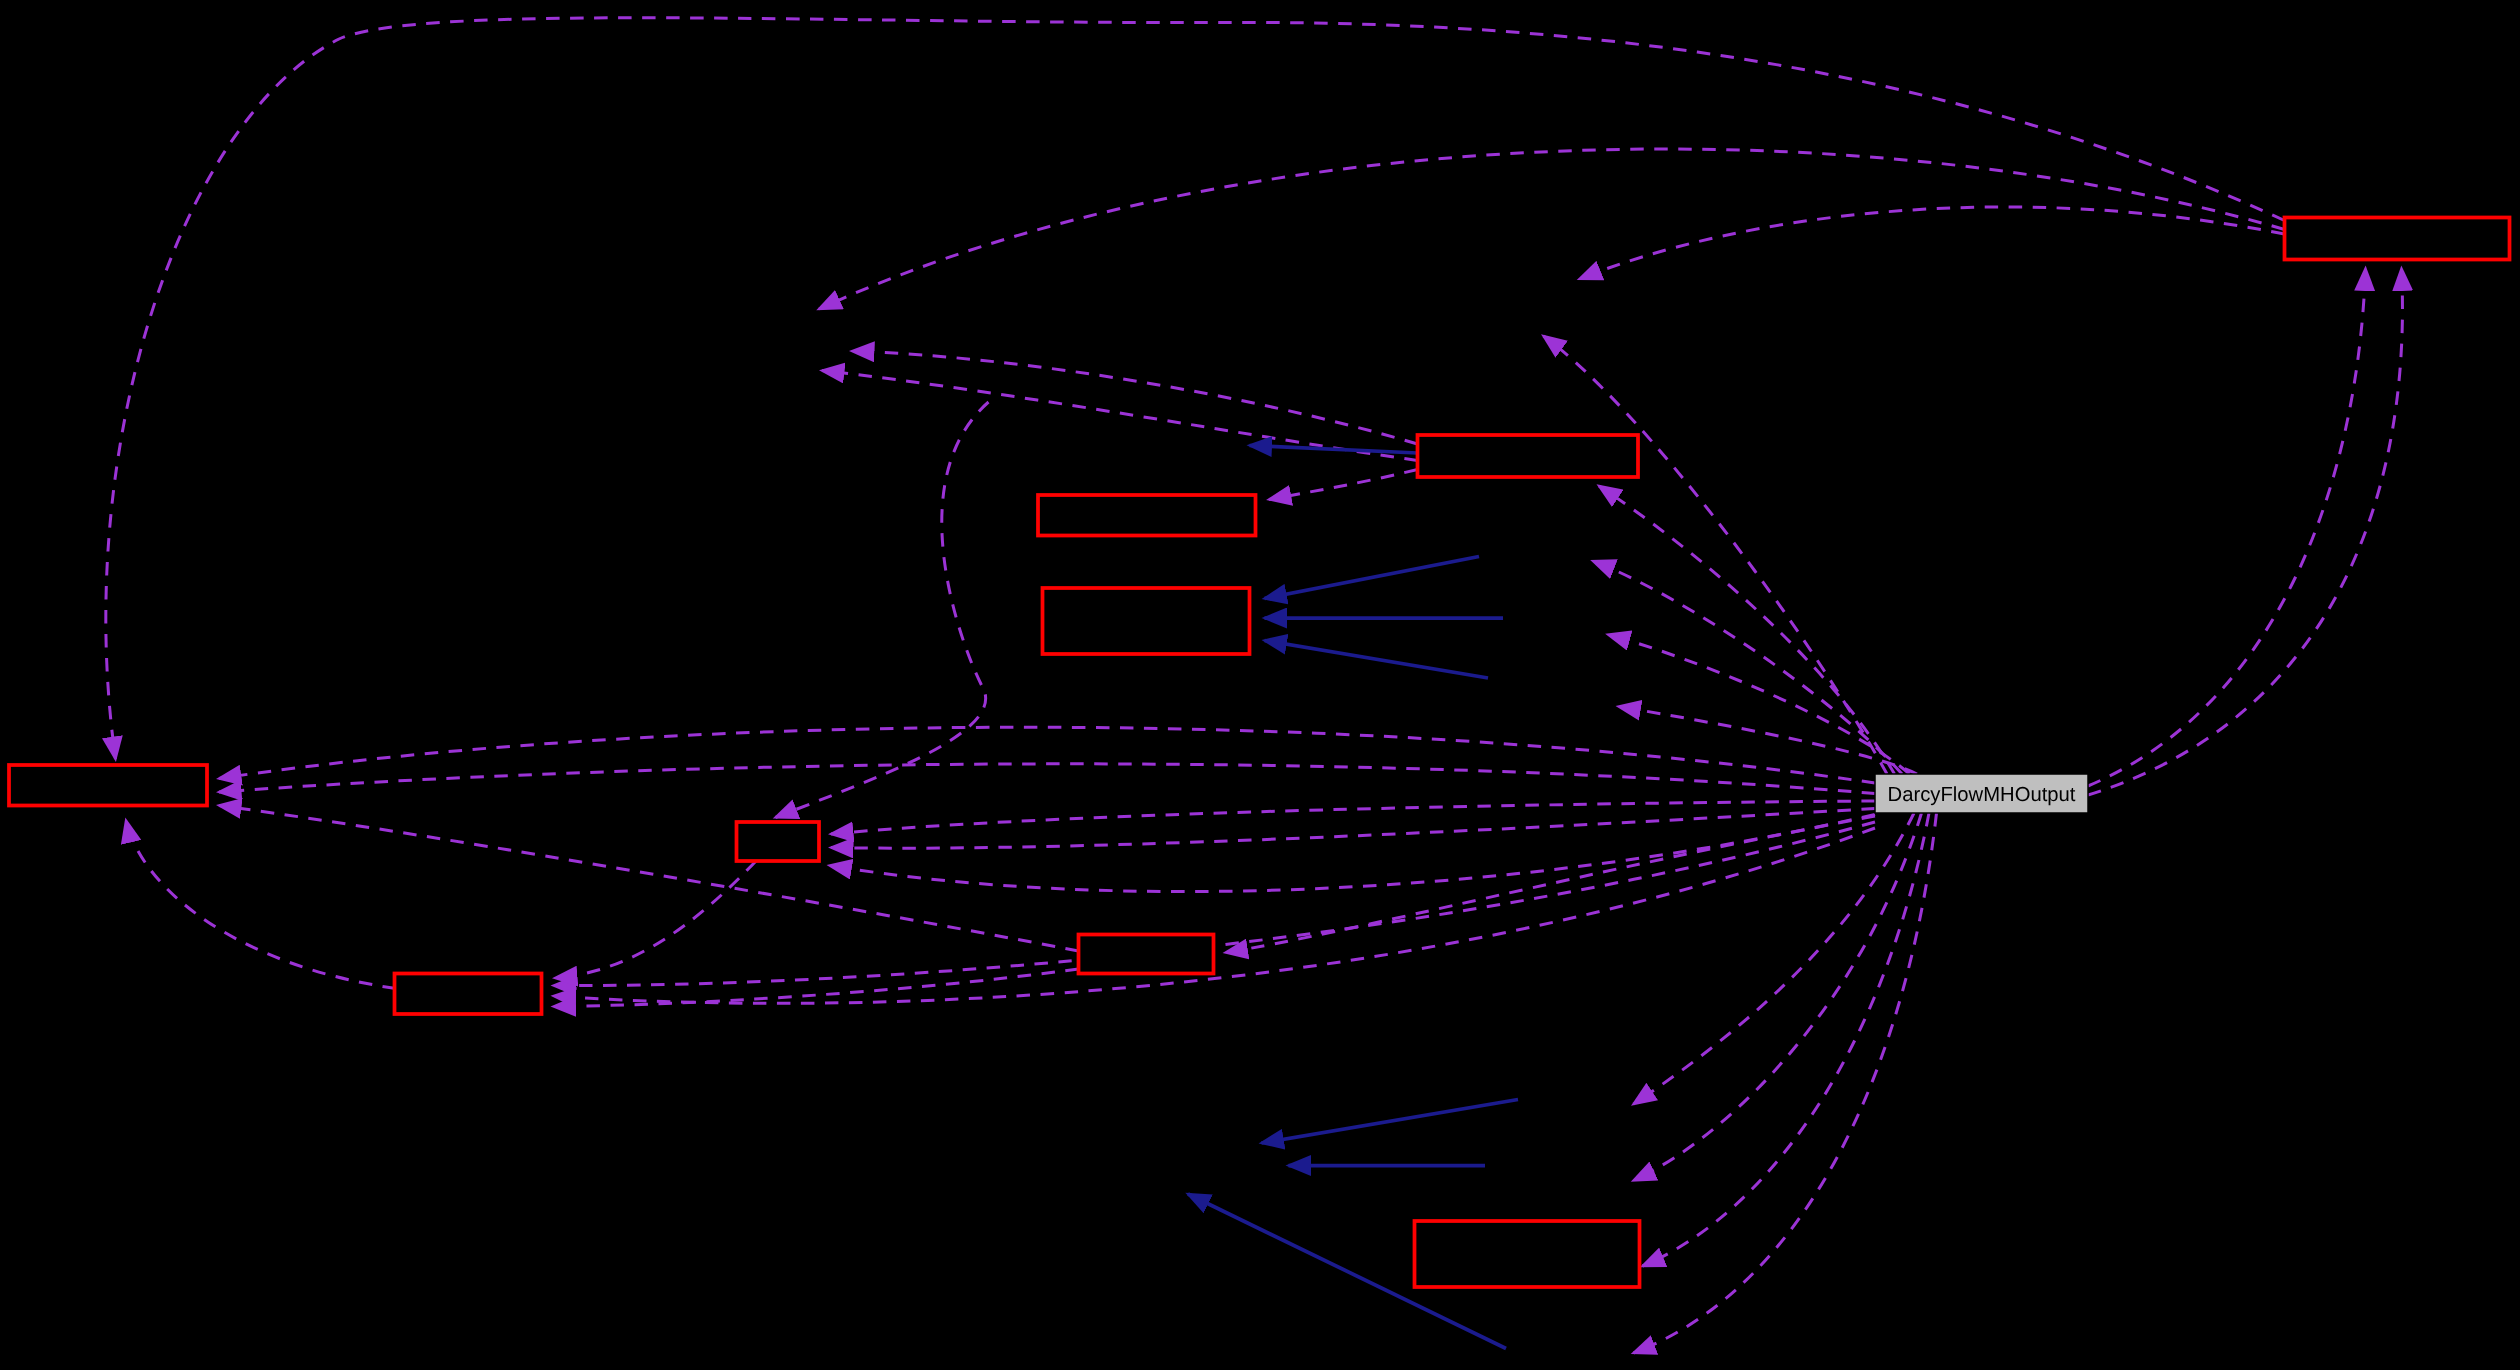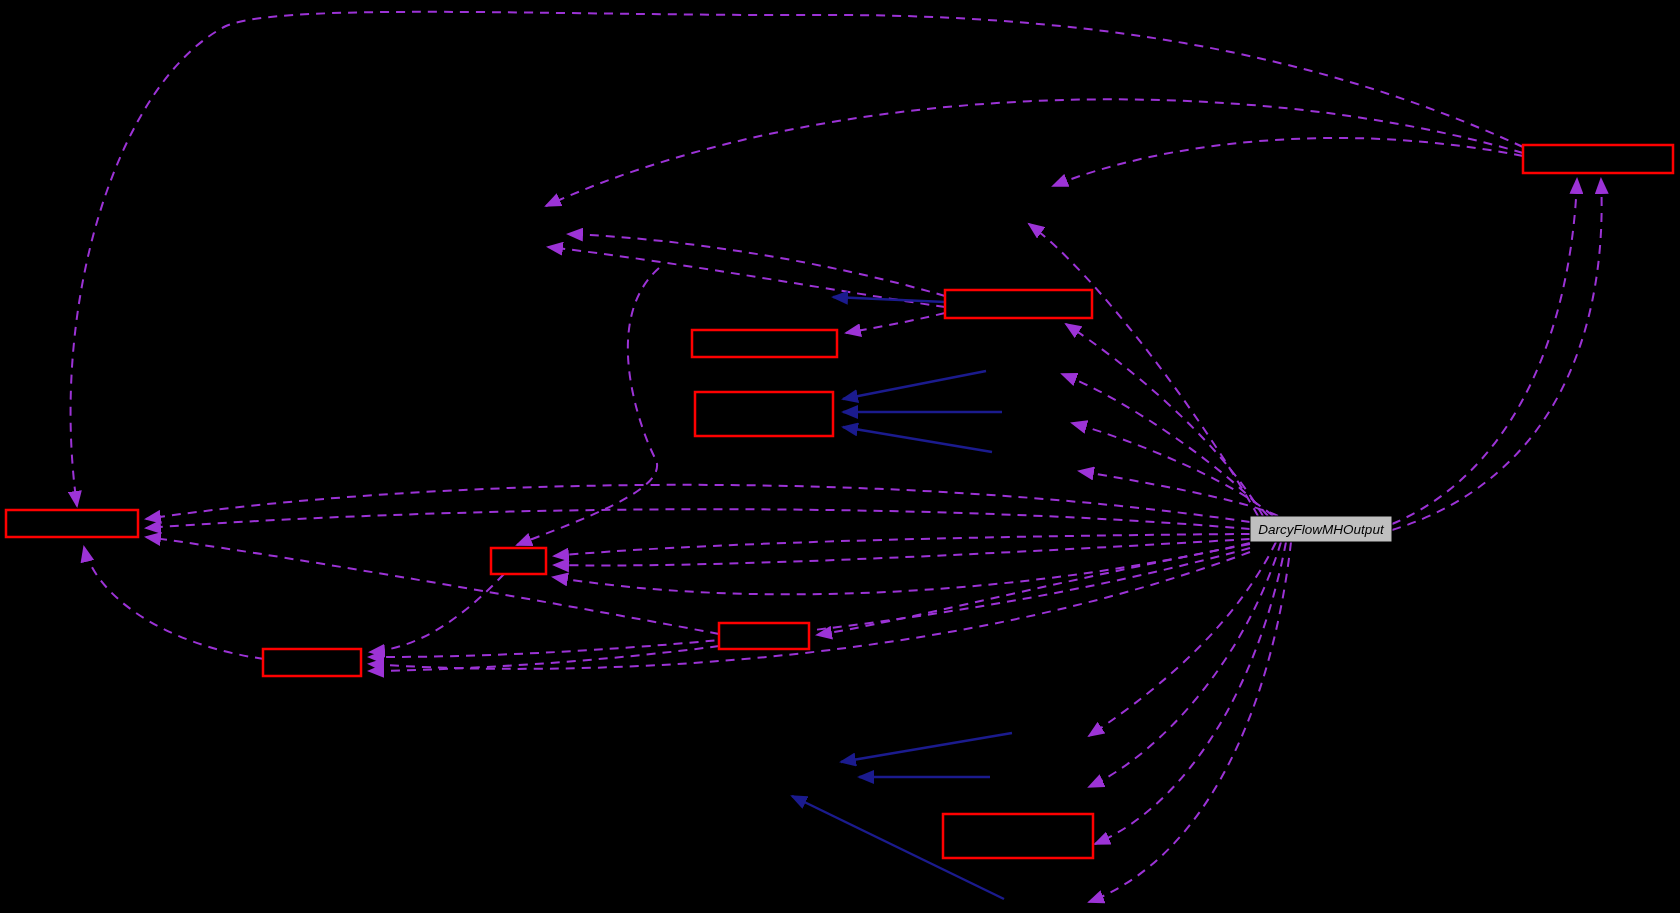--- a/index.html
+++ b/index.html
@@ -9,21 +9,20 @@
     width: 1680px;
     height: 913px;
     overflow: hidden;
     font-family: "Liberation Sans", sans-serif;
   }
   .canvas {
     position: relative;
     width: 1680px;
     height: 913px;
     background: #000000;
-    font-style: italic;
   }
   svg { display: block; }
   .edge-usage {
     fill: none;
     stroke: #9c33d6;
     stroke-width: 2;
     stroke-dasharray: 9 7;
   }
   .edge-inherit {
     fill: none;

